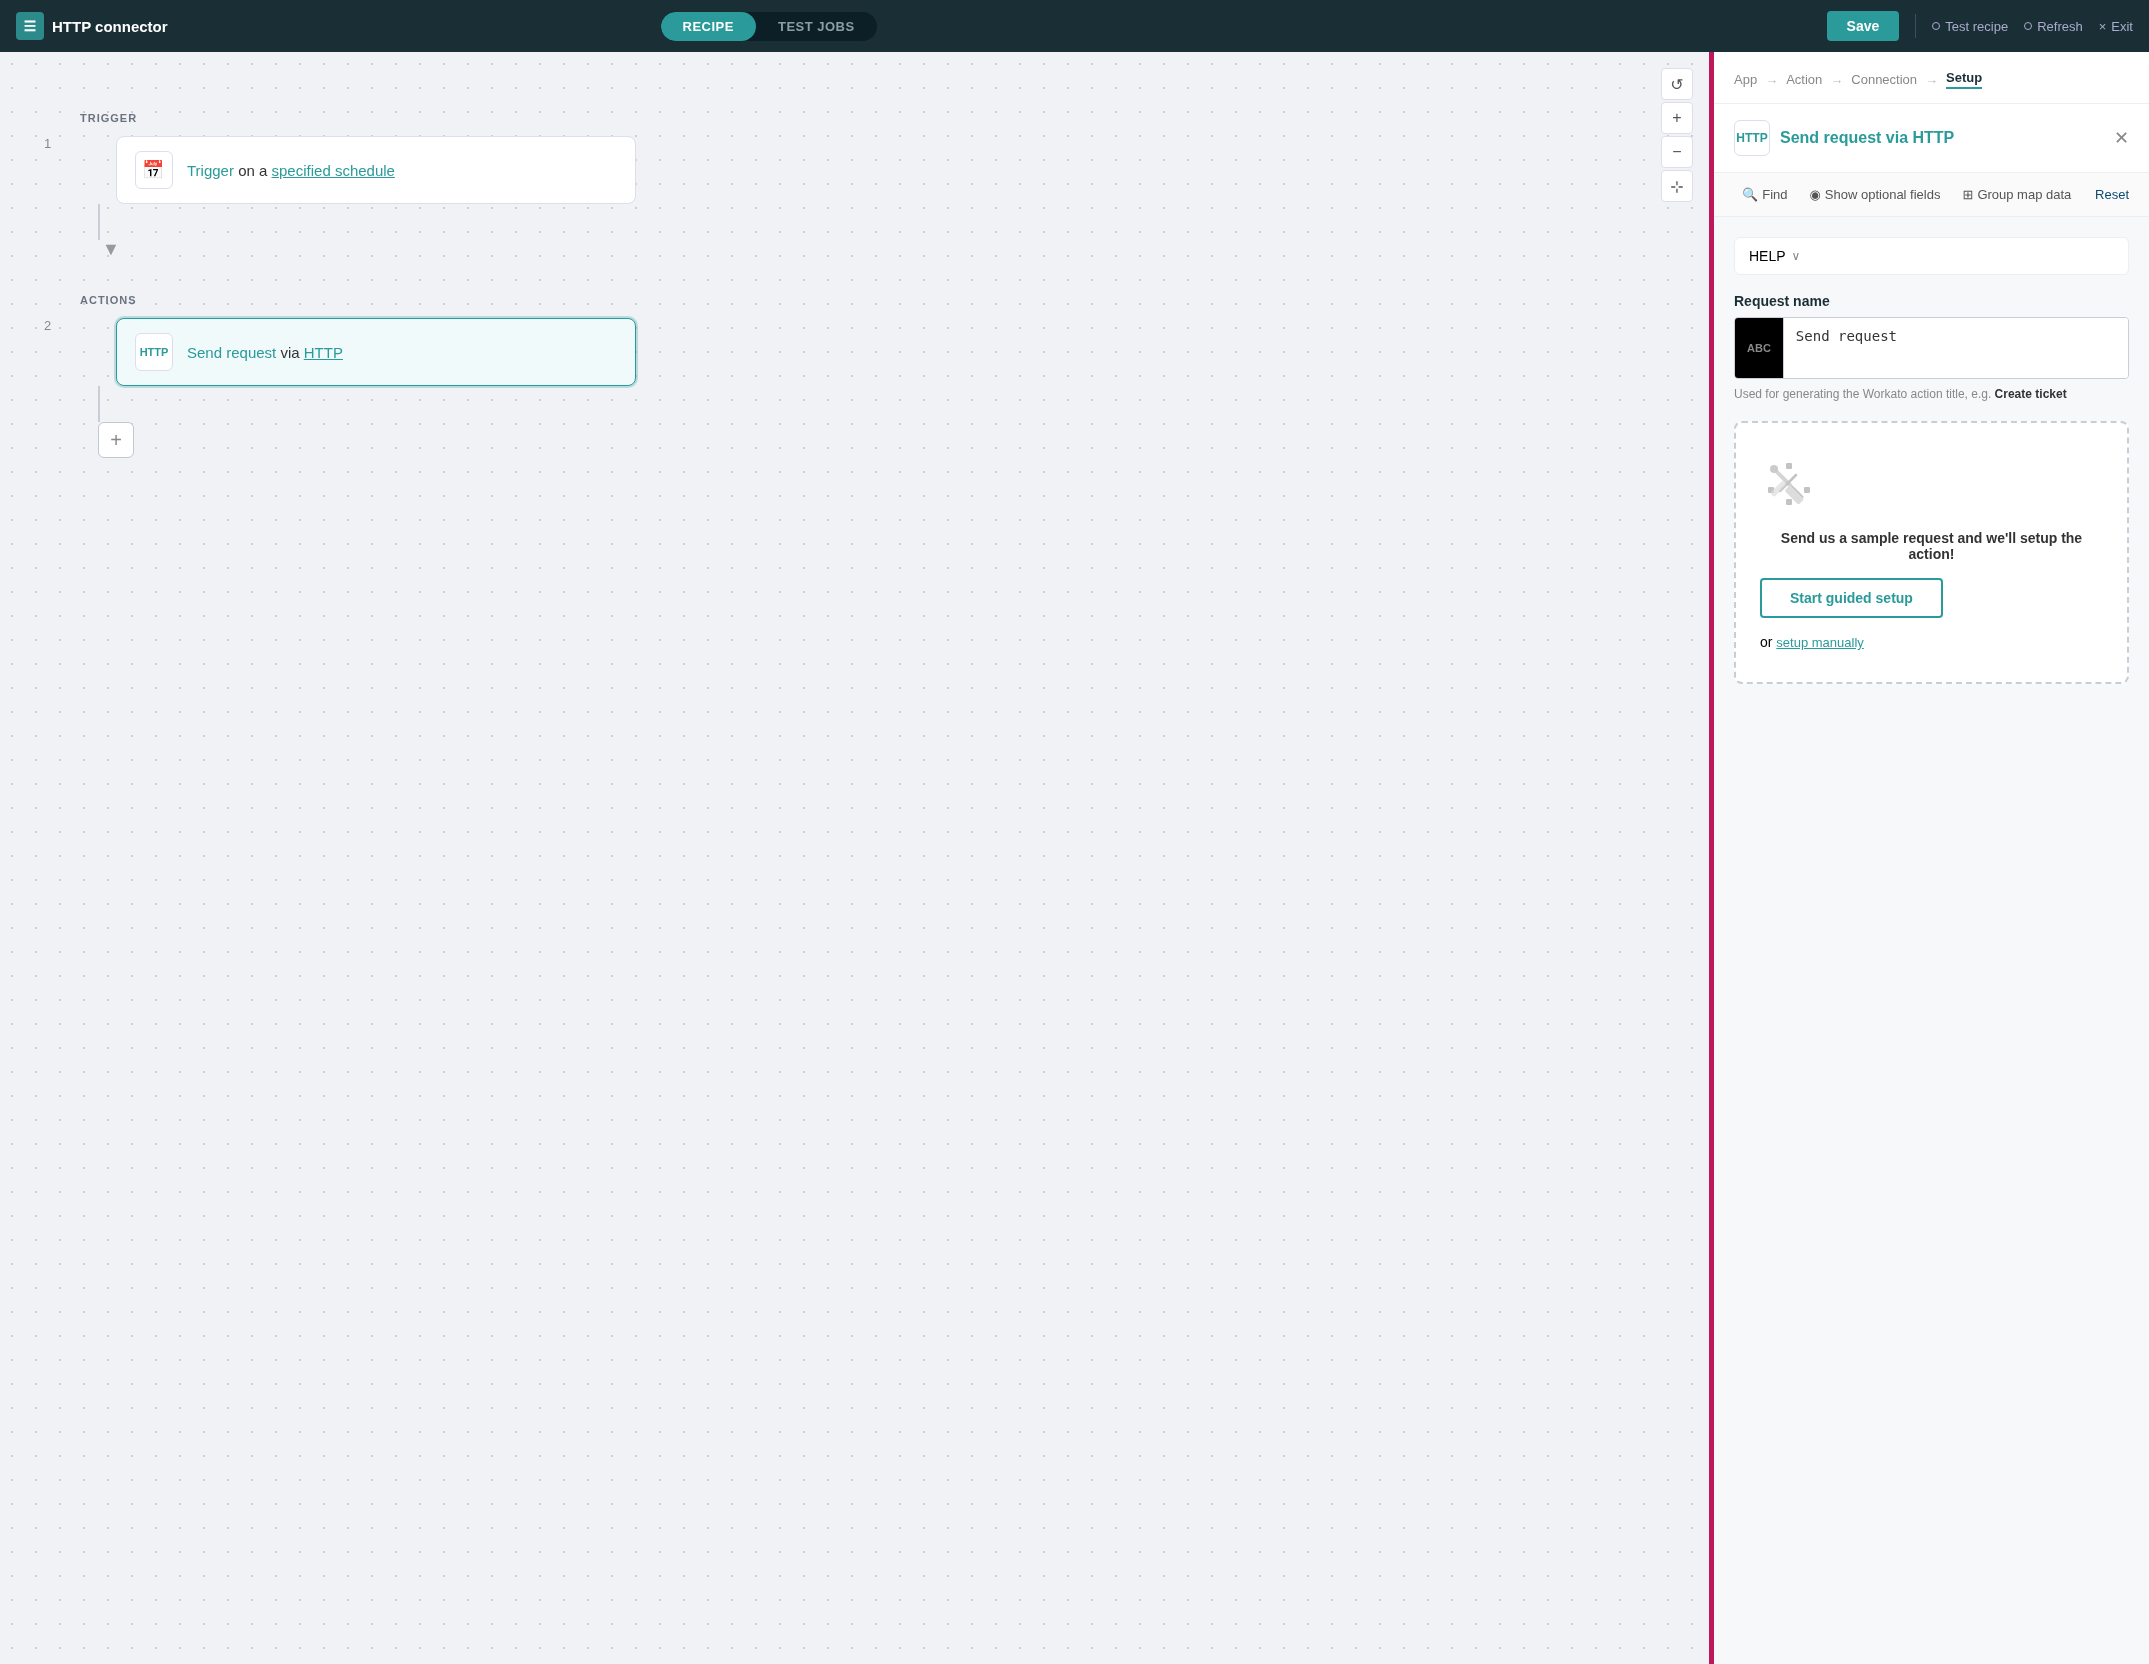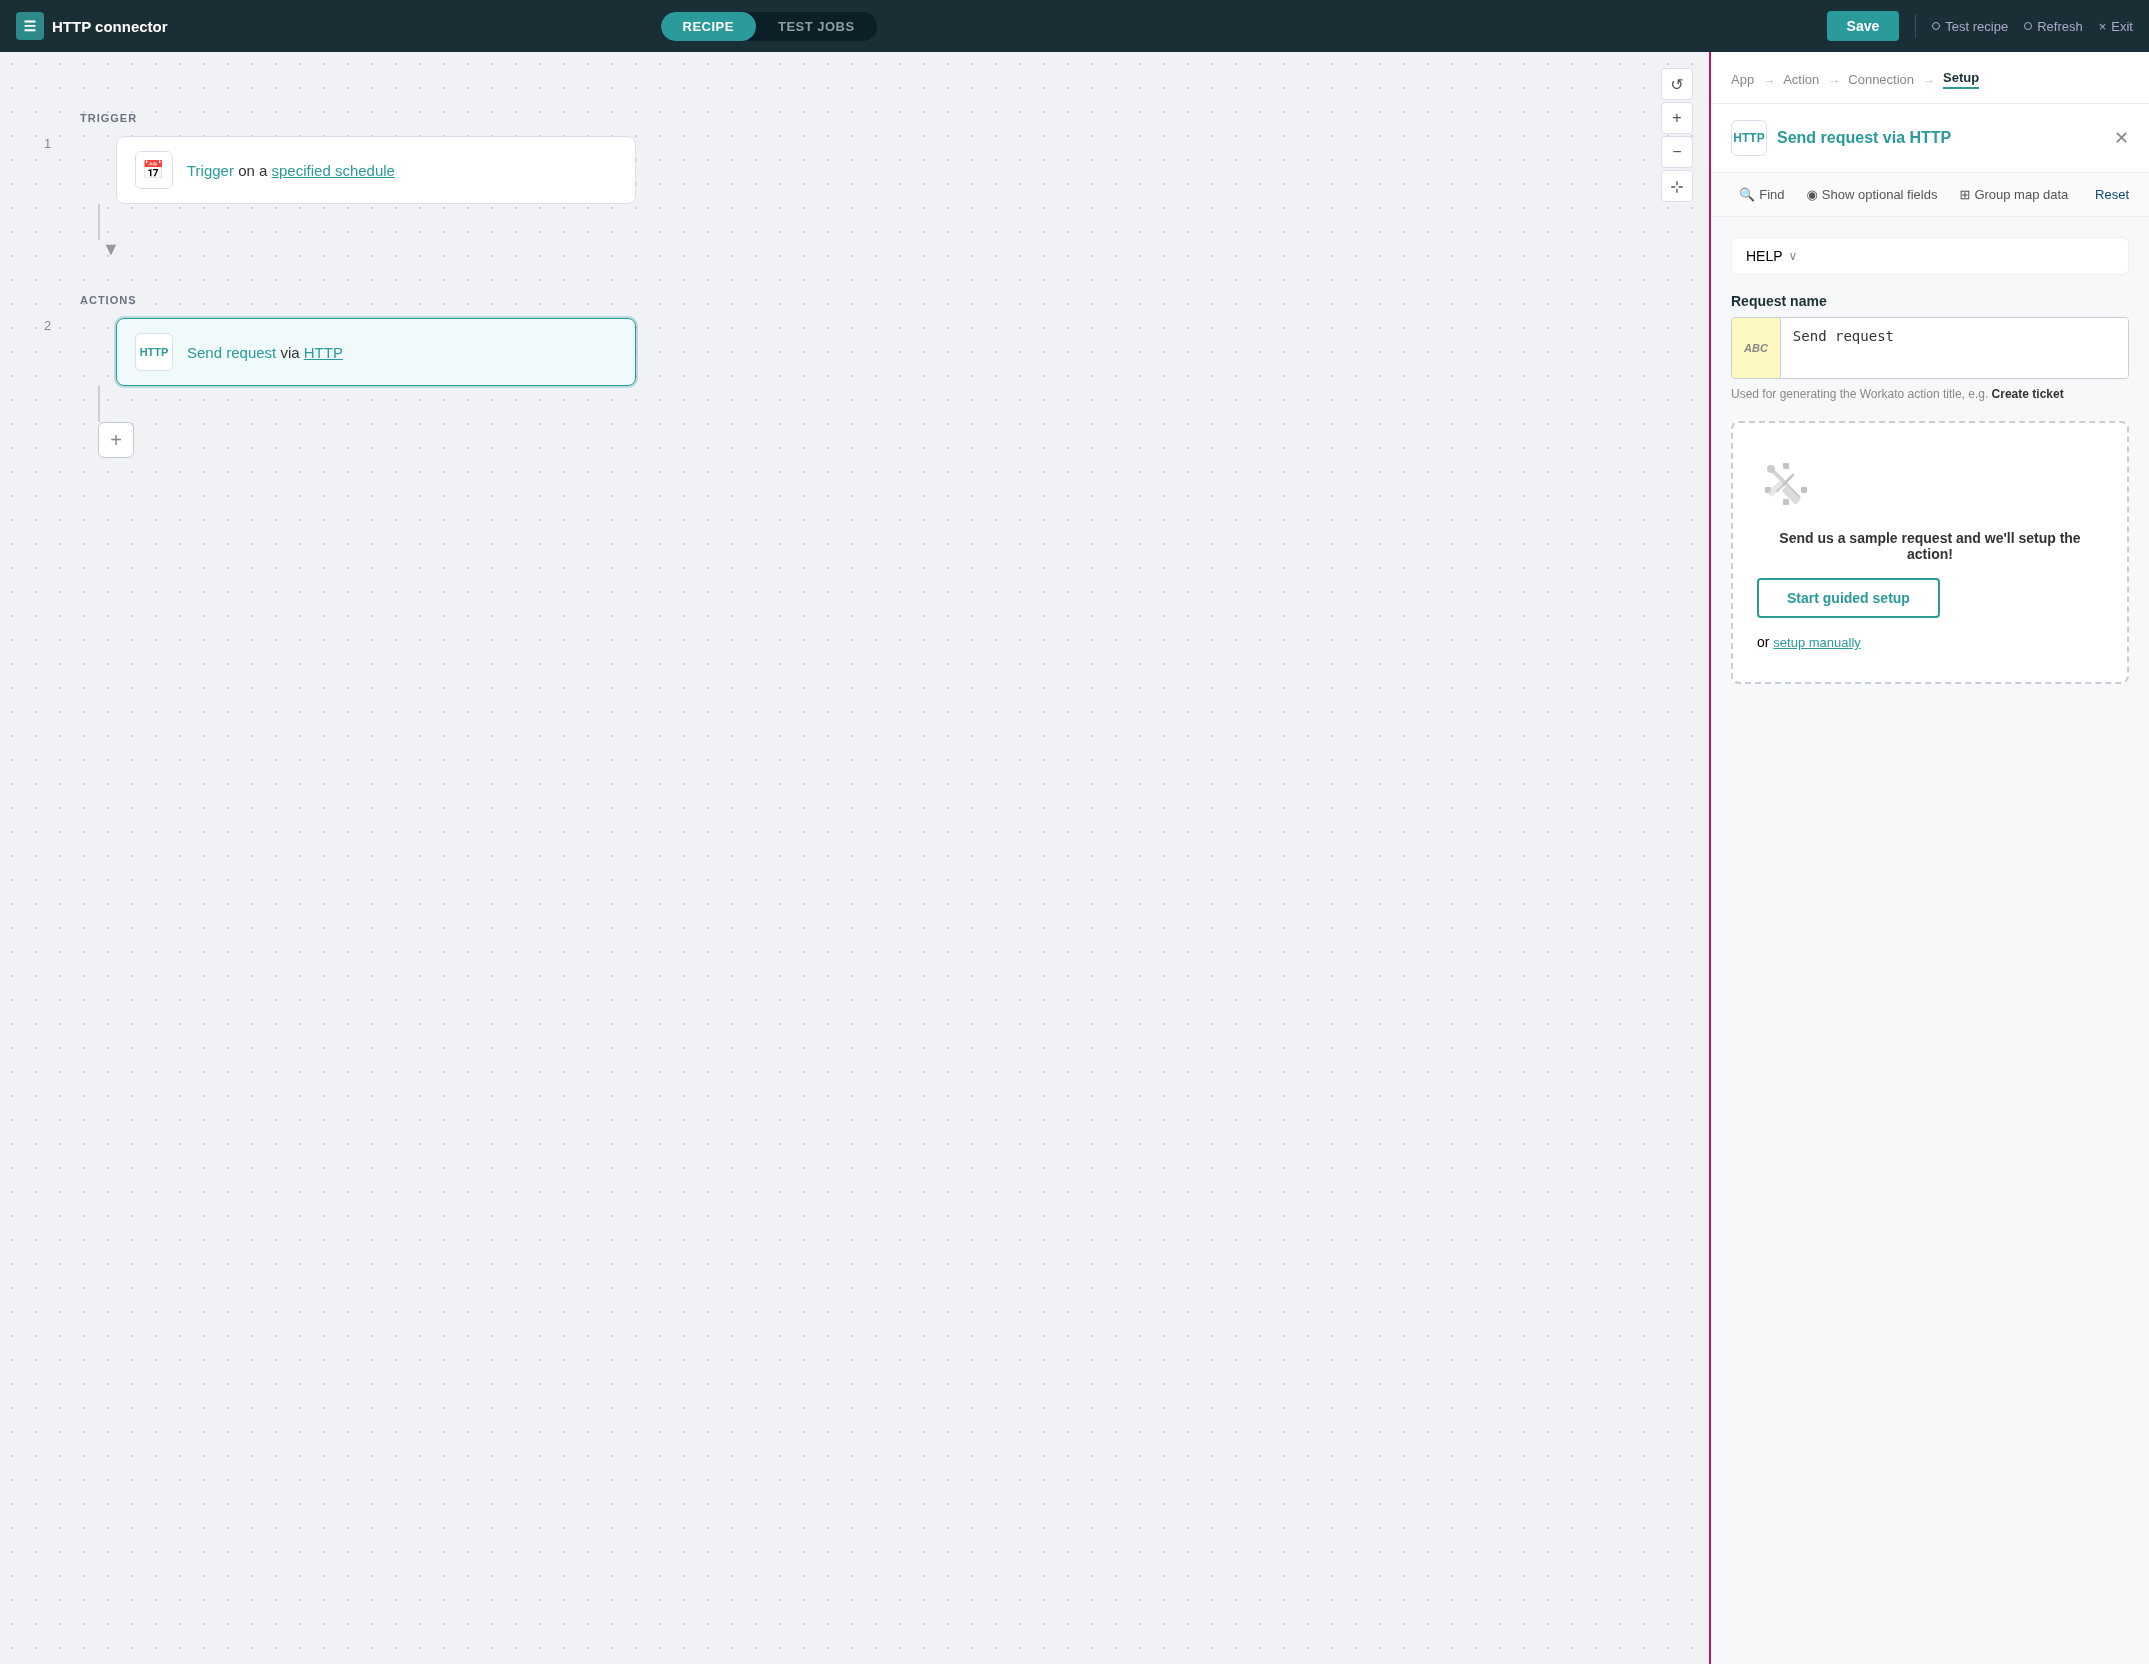--- a/index.html
+++ b/index.html
@@ -224,21 +224,21 @@
     .recipe-data-body {
       padding: 10px 16px 14px;
       font-size: 13px;
       color: #555;
     }
 
     
     .right-panel {
       width: 440px;
       background: #fff;
-      border-left: 2px solid #be185d;
+      border-left: 5px solid #be185d;
       display: flex;
       flex-direction: column;
       flex-shrink: 0;
     }
 
     
     .panel-breadcrumb {
       display: flex;
       align-items: center;
       gap: 8px;
@@ -350,27 +350,27 @@
     }
     .field-input-wrapper {
       display: flex;
       border: 1.5px solid #c8cdd6;
       border-radius: 4px;
       overflow: hidden;
       background: #fff;
       margin-bottom: 8px;
     }
     .field-input-prefix {
-      background: #fef9c3;
+      background: #000000;
       padding: 10px 12px;
       font-size: 11px;
       font-weight: 700;
       color: #888;
       border-right: 1px solid #c8cdd6;
-      display: flex; align-items: center; font-style: italic;
+      display: flex; align-items: center;
     }
     .field-input {
       flex: 1;
       border: none;
       outline: none;
       padding: 10px 12px;
       font-size: 14px;
       color: #333;
       background: #fff;
       min-height: 60px;

